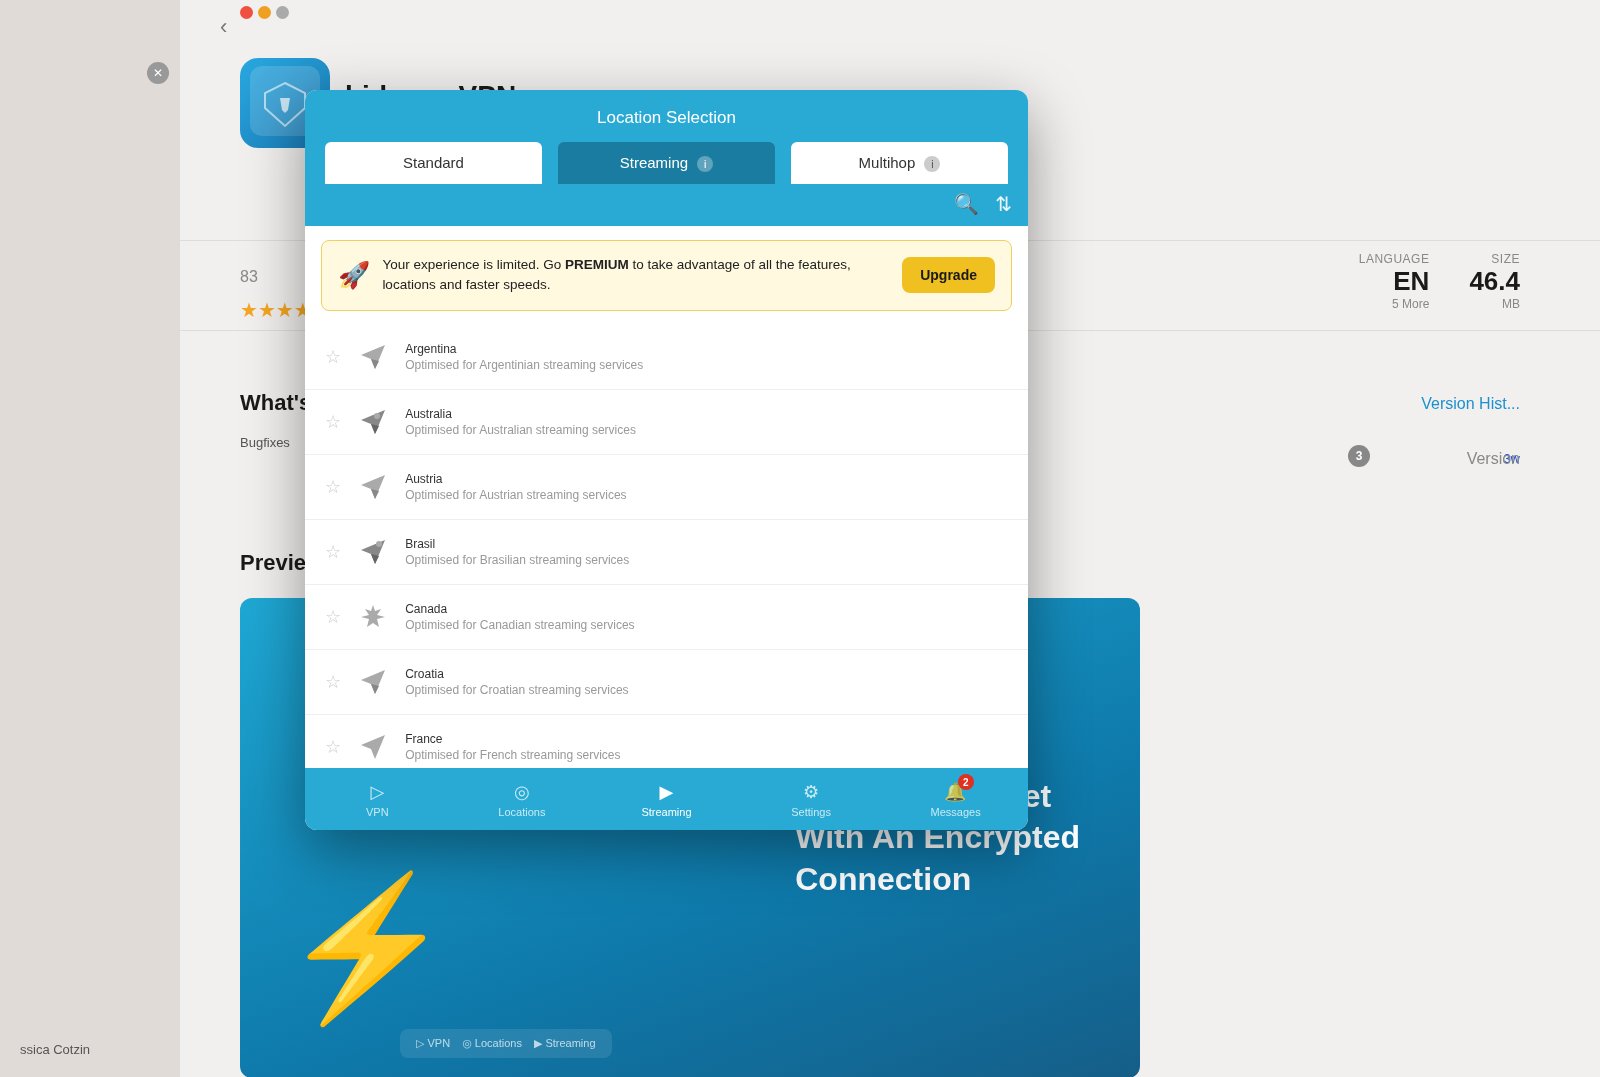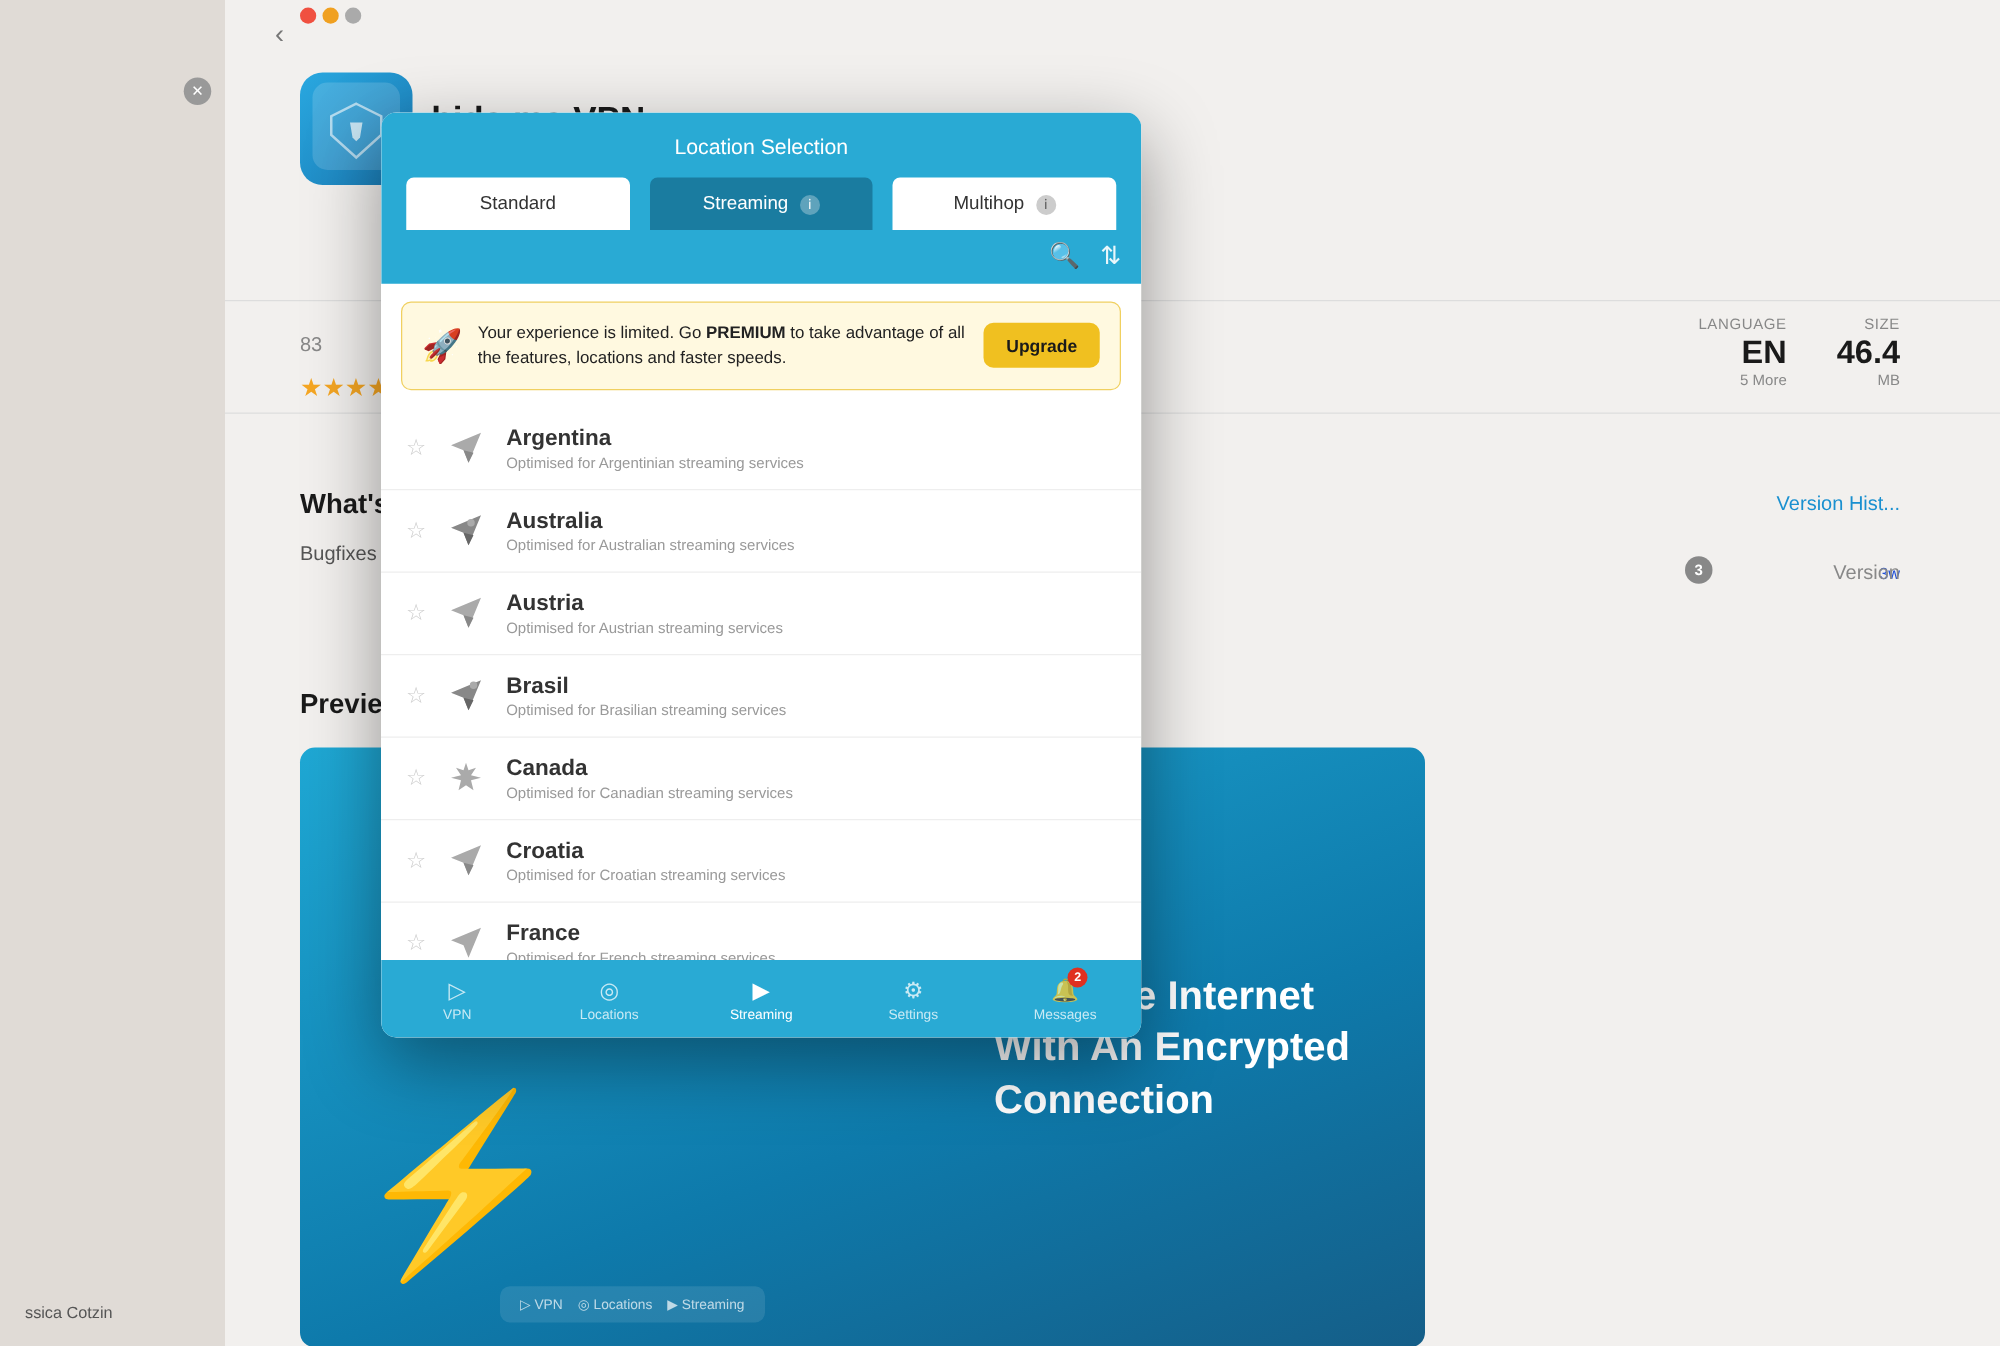--- a/index.html
+++ b/index.html
@@ -96,21 +96,21 @@
       top: 390px;
       left: 240px;
       font-size: 22px;
       font-weight: 600;
       color: #1a1a1a;
     }
     .bugfix-text {
       position: absolute;
       top: 435px;
       left: 240px;
-      font-size: 16px;
+      font-size: 13px;
       color: #555;
     }
 
     
     .previews-label {
       position: absolute;
       top: 550px;
       left: 240px;
       font-size: 22px;
       font-weight: 600;
@@ -198,21 +198,21 @@
       justify-content: center;
       font-size: 12px;
       font-weight: 600;
     }
 
     
     .modal-overlay {
       position: absolute;
       top: 90px;
       left: 305px;
-      width: 608px;
+      width: 723px;
       height: 740px;
       background: #fff;
       border-radius: 12px;
       box-shadow: 0 20px 60px rgba(0,0,0,0.4);
       overflow: hidden;
       display: flex;
       flex-direction: column;
     }
 
     
@@ -349,22 +349,22 @@
       align-items: center;
       justify-content: center;
     }
     
     .stream-icon {
       width: 32px; height: 32px;
       position: relative;
     }
     .location-info { flex: 1; }
     .location-name {
-      font-size: 18px;
-      font-weight: 700;
+      font-size: 12px;
+      font-weight: 400;
       color: #333;
     }
     .location-desc {
       font-size: 12px;
       color: #999;
       margin-top: 2px;
     }
 
     
     .bottom-nav {

